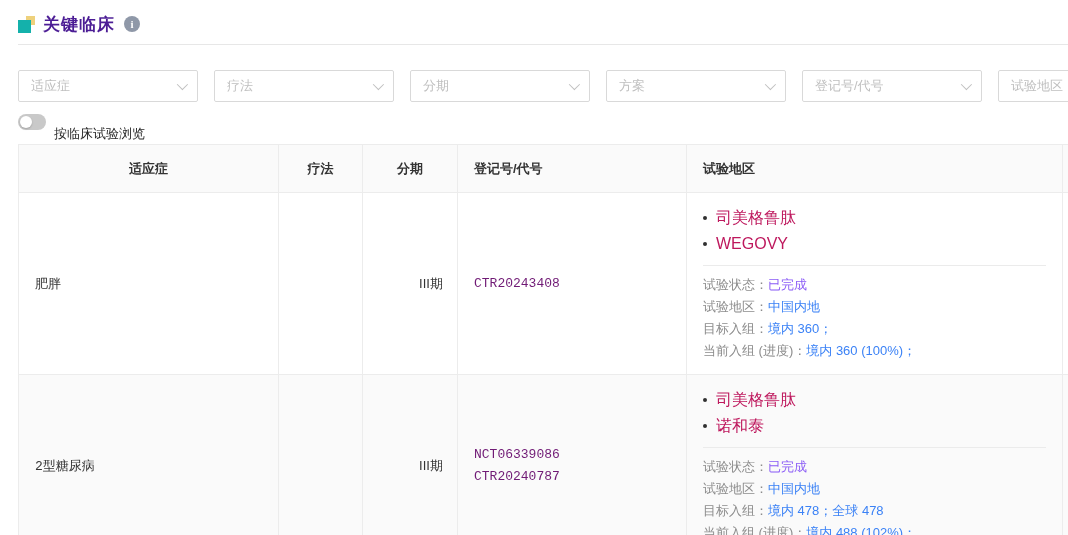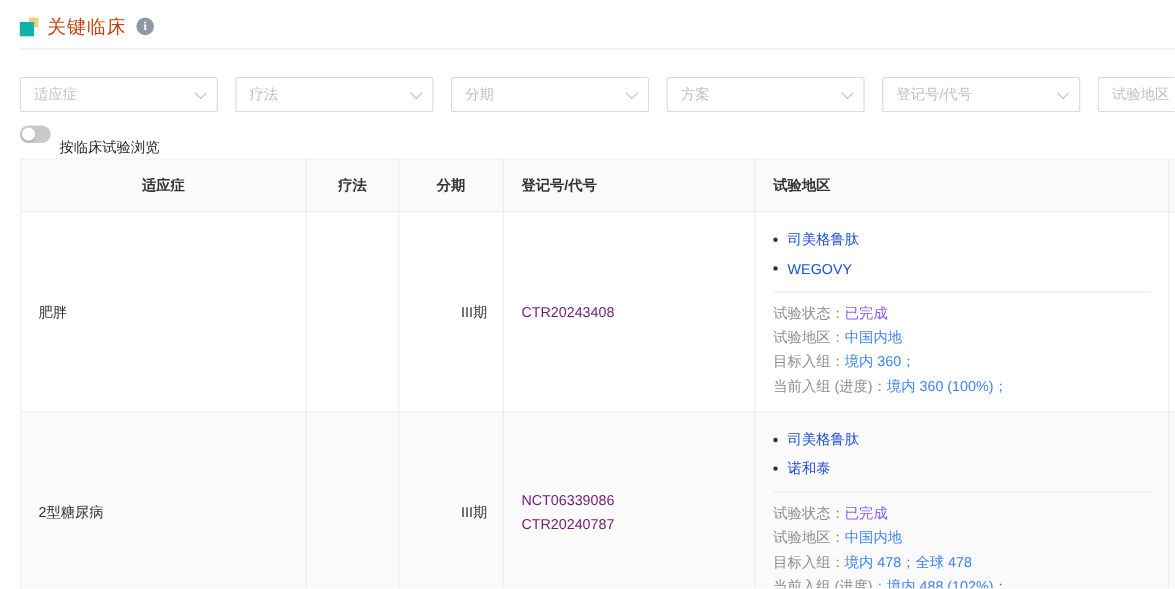--- a/index.html
+++ b/index.html
@@ -18,21 +18,21 @@
   }
   .title-icon { position: relative; width: 17px; height: 17px; margin-right: 8px; flex: none; }
   .title-icon .sq-yellow {
     position: absolute; top: 0; right: 0; width: 9px; height: 9px;
     background: #eed17c;
   }
   .title-icon .sq-teal {
     position: absolute; bottom: 0; left: 0; width: 13px; height: 13px;
     background: #14b1ab;
   }
-  .page-title { font-size: 17px; font-weight: 400; color: #c2410c; letter-spacing: 1px; }
+  .page-title { font-size: 17px; font-weight: 700; color: #4c1d95; letter-spacing: 1px; }
   .info-icon {
     margin-left: 9px; width: 16px; height: 16px; border-radius: 50%;
     background: #8f98a8; color: #fff; font-size: 11px; font-weight: 700;
     display: inline-flex; align-items: center; justify-content: center;
     font-family: "Liberation Serif", serif; cursor: pointer; flex: none;
   }
   .top-divider { margin: 9px 0 0 18px; border-top: 1px solid #e7e7e7; }
 
   
   .filters {
@@ -71,29 +71,29 @@
   col.c4 { width: 229px; } col.c5 { width: 376px; } col.c6 { width: 220px; }
   th, td { border: 1px solid #ececec; font-size: 13px; }
   thead th {
     background: #fafafa; height: 48px; font-weight: 700; color: #333;
     text-align: center; padding: 0 16px;
   }
   thead th.al { text-align: left; }
   tbody tr.odd td { background: #fff; }
   tbody tr.even td { background: #fafafa; }
   td.cell-center { text-align: center; vertical-align: middle; padding-left: 42px; }
-  td.cell-left { text-align: left; vertical-align: middle; padding: 0 16px; }
+  td.cell-left { text-align: left; vertical-align: middle; padding: 0 16px; font-family: Liberation Mono, monospace; }
   td.cell-plan { vertical-align: top; padding: 12px 0 12px 16px; }
   tr.row-1 td { height: 170px; }
   tr.row-2 td { height: 175px; }
   .reg-line { line-height: 22px; color: #701a75; }
 
   .drug-item { display: flex; align-items: center; height: 26px; }
   .drug-bullet { width: 4px; height: 4px; border-radius: 50%; background: #303030; margin-right: 9px; flex: none; }
-  .drug-name { font-size: 13px; color: #1d4ed8; cursor: pointer; }
+  .drug-name { font-size: 16px; color: #be185d; cursor: pointer; }
   .plan-divider { border-top: 1px solid #ebebeb; margin: 8px 16px 8px 0; }
   .plan-line { line-height: 22px; font-size: 13px; }
   .plan-label { color: #8c8c8c; }
   .plan-value { color: #3b82f6; }
   .status-done { color: #8b5cf6; }
 </style>
 </head>
 <body>
 
 <div class="page">

